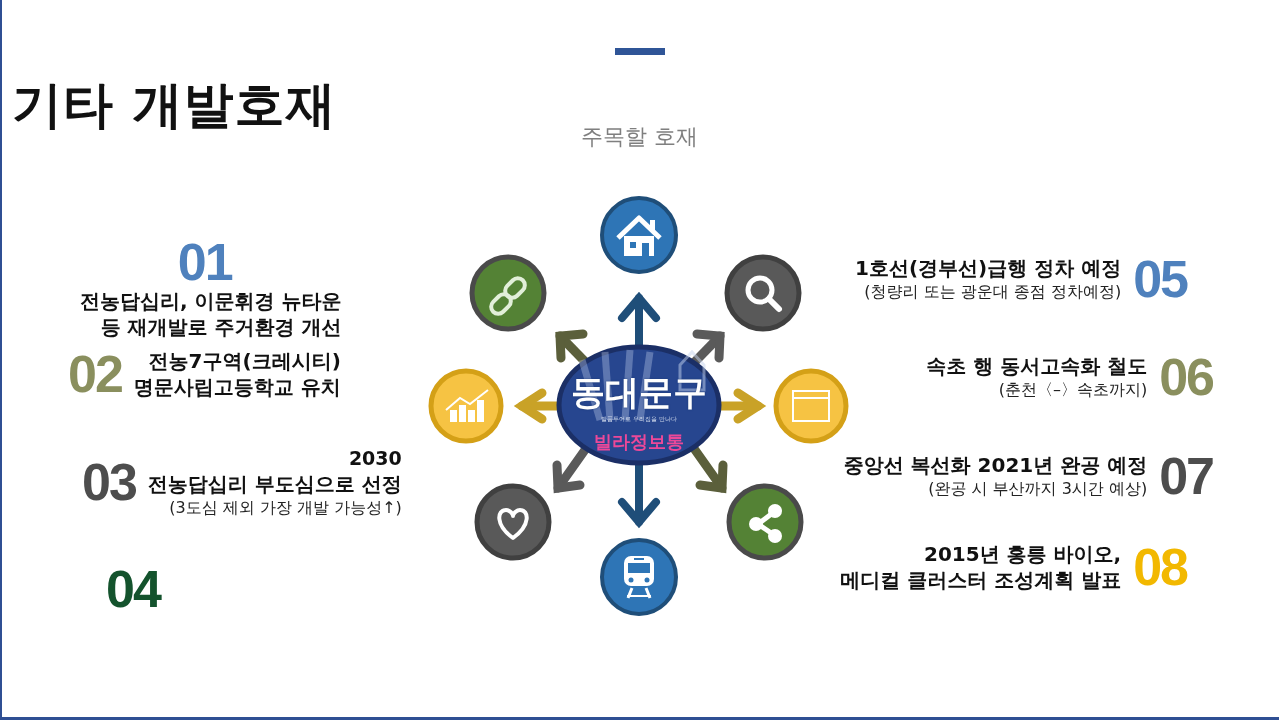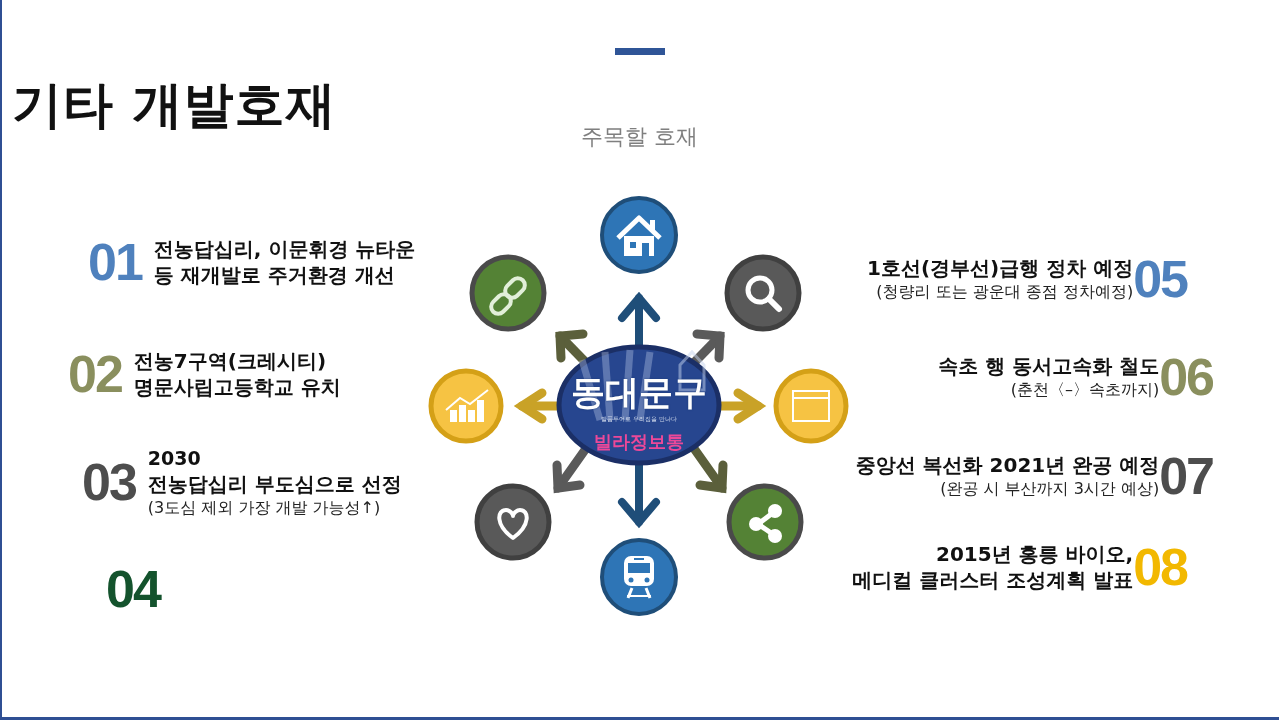--- a/index.html
+++ b/index.html
@@ -10,25 +10,25 @@
   }
   .frame-left { position: absolute; left: 0; top: 0; width: 2px; height: 720px; background: #2f4f93; }
   .frame-bottom { position: absolute; left: 0; bottom: 0; width: 1279px; height: 3px; background: #2f4f93; }
 
   .title-bar { position: absolute; left: 615px; top: 48px; width: 50px; height: 7px; background: #2f5597; }
   .title { position: absolute; left: 12px; width: 1279px; top: 72px; text-align: left; font-size: 50px; font-weight: bold; color: #111; letter-spacing: 1px; }
   .subtitle { position: absolute; left: 0; width: 1279px; top: 122px; text-align: center; font-size: 22px; color: #7f7f7f; }
 
   .item { position: absolute; display: flex; align-items: center; }
   .num { font-family: "Liberation Sans", sans-serif; font-weight: bold; font-size: 52px; line-height: 1; letter-spacing: -2px; }
-  .lines { display: flex; flex-direction: column; }
+  .lines { display: flex; flex-direction: column; text-align: right; }
   .main { font-size: 20px; font-weight: bold; color: #111; line-height: 1.3; white-space: nowrap; }
   .sub { font-size: 16px; color: #222; line-height: 1.35; white-space: nowrap; }
   .left .num { margin-right: 12px; }
-  .right .num { margin-left: 0; }
+  .right .num { margin-left: 12px; }
   .right .lines { align-items: flex-end; text-align: right; }
   .regular { font-weight: bold; font-size: 17px; }
 
   .diagram { position: absolute; left: 0; top: 0; width: 1279px; height: 720px; }
   .center-label { position: absolute; left: 560px; top: 370px; width: 158px; text-align: center; color: #fff; font-size: 34px; font-weight: bold; text-shadow: 0 0 2px #1c3a75; }
   .center-tag { position: absolute; left: 560px; top: 415px; width: 158px; text-align: center; color: #cfd8ea; font-size: 6px; }
   .center-sub { position: absolute; left: 560px; top: 430px; width: 158px; text-align: center; color: #ec4899; font-size: 18px; font-weight: bold; }
 </style>
 </head>
 <body>
@@ -151,21 +151,21 @@
     <line x1="628" y1="598" x2="632" y2="588" stroke="#fff" stroke-width="3"></line>
     <line x1="650" y1="598" x2="646" y2="588" stroke="#fff" stroke-width="3"></line>
     <line x1="627" y1="596" x2="651" y2="596" stroke="#fff" stroke-width="2"></line>
   </g>
 </svg>
 
 <div class="center-label">동대문구</div>
 <div class="center-tag">발품투어로 우리집을 만나다</div>
 <div class="center-sub">빌라정보통</div>
 
-<div class="item left" style="left:88px; top:236px;">
+<div class="item left" style="left:80px; top:236px;flex-direction:column;">
   <span class="num" style="color:#4f81bd;">01</span>
   <div class="lines">
     <span class="main">전농답십리, 이문휘경 뉴타운</span>
     <span class="main">등 재개발로 주거환경 개선</span>
   </div>
 </div>
 
 <div class="item left" style="left:68px; top:348px;">
   <span class="num" style="color:#8a8f5e;">02</span>
   <div class="lines">

